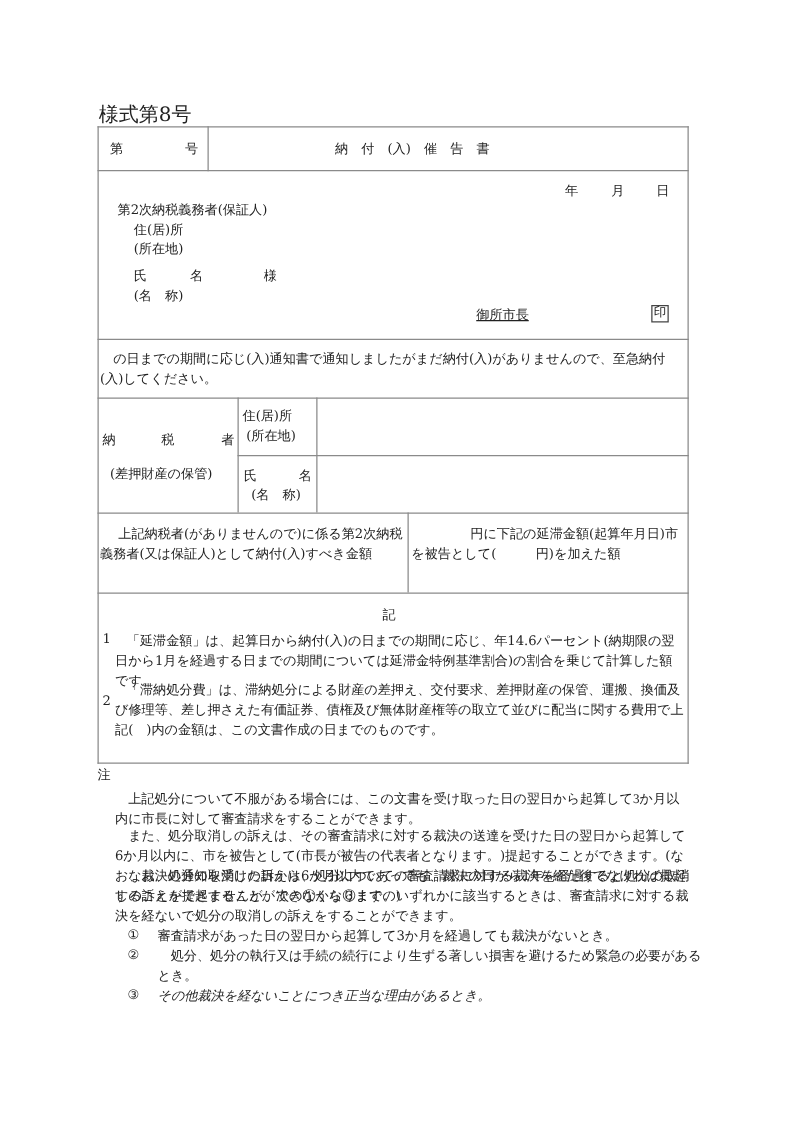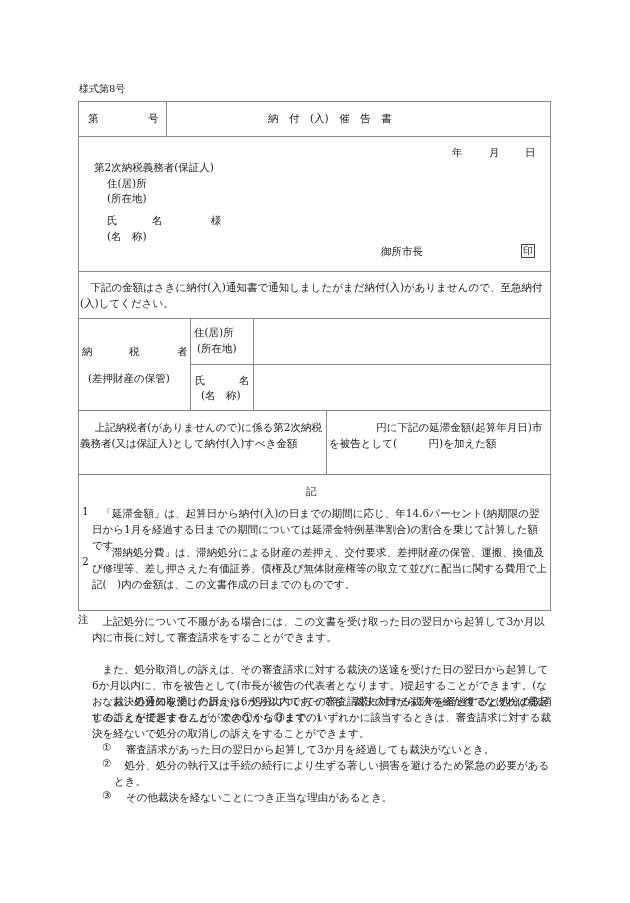--- a/index.html
+++ b/index.html
@@ -2,21 +2,21 @@
 <html><head>
 <meta charset="utf-8">
 <style>
   html, body { margin:0; padding:0; background:#ffffff; }
   body { width:630px; height:903px; position:relative; overflow:hidden;
     font-family: "DejaVu Serif", "Liberation Serif", serif; color:#222; font-size:10.5px; }
   .abs { position:absolute; white-space:nowrap; }
   .ln { position:absolute; background:#8a8a8a; }
   .h { height:1px; }
   .v { width:1px; }
-  .form-no { left:79px; top:82px; font-size:10px; }
+  .form-no { left:79px; top:82px; font-size:16px; }
   .seal { border:1px solid #444; padding:0 1px; font-size:10px; line-height:12px; }
   .para { position:absolute; white-space:normal; line-height:16px; }
 </style>
 </head>
 <body>
 
 <div class="abs form-no">様式第8号</div>
 
 <div>
   <div class="ln h" style="left:78px;top:101px;width:473px;"></div>
@@ -42,24 +42,24 @@
 <div class="abs" style="left:452px;top:146px;">年</div>
 <div class="abs" style="left:489px;top:146px;">月</div>
 <div class="abs" style="left:525px;top:146px;">日</div>
 <div class="abs" style="left:94px;top:161px;">第2次納税義務者(保証人)</div>
 <div class="abs" style="left:107px;top:177px;">住(居)所</div>
 <div class="abs" style="left:107px;top:192px;">(所在地)</div>
 <div class="abs" style="left:107px;top:214px;">氏</div>
 <div class="abs" style="left:152px;top:214px;">名</div>
 <div class="abs" style="left:211px;top:214px;">様</div>
 <div class="abs" style="left:107px;top:230px;">(名　称)</div>
-<div class="abs" style="left:381px;top:245px;">御所市長</div>
+<div class="abs" style="left:381px;top:245px;text-decoration:underline;">御所市長</div>
 <div class="abs seal" style="left:521px;top:244px;">印</div>
 
-<div class="para" style="left:80px;top:279px;width:468px;text-indent:1em;">下記の金額はさきに納付(入)通知書で通知しましたがまだ納付(入)がありませんので、至急納付(入)してください。</div>
+<div class="para" style="left:80px;top:279px;width:468px;text-indent:1em;">の日までの期間に応じ(入)通知書で通知しましたがまだ納付(入)がありませんので、至急納付(入)してください。</div>
 
 <div class="abs" style="left:82px;top:345px;">納</div>
 <div class="abs" style="left:129px;top:345px;">税</div>
 <div class="abs" style="left:177px;top:345px;">者</div>
 <div class="abs" style="left:88px;top:372px;">(差押財産の保管)</div>
 <div class="abs" style="left:194px;top:326px;">住(居)所</div>
 <div class="abs" style="left:197px;top:342px;">(所在地)</div>
 <div class="abs" style="left:195px;top:374px;">氏</div>
 <div class="abs" style="left:239px;top:374px;">名</div>
 <div class="abs" style="left:201px;top:389px;">(名　称)</div>
@@ -69,21 +69,21 @@
 <div class="para" style="left:80px;top:419px;width:244px;text-indent:1.4em;">上記納税者(がありませんので)に係る第2次納税義務者(又は保証人)として納付(入)すべき金額</div>
 <div class="para" style="left:329px;top:419px;width:218px;text-indent:4.5em;">円に下記の延滞金額(起算年月日)市を被告として(　　　円)を加えた額</div>
 
 <div class="abs" style="left:306px;top:485px;">記</div>
 <div class="abs" style="left:82px;top:505px;">1</div>
 <div class="para" style="left:92px;top:505px;width:455px;text-indent:0.9em;">「延滞金額」は、起算日から納付(入)の日までの期間に応じ、年14.6パーセント(納期限の翌日から1月を経過する日までの期間については延滞金特例基準割合)の割合を乗じて計算した額です。</div>
 <div class="abs" style="left:82px;top:555px;">2</div>
 <div class="para" style="left:92px;top:544px;width:455px;text-indent:0.9em;">「滞納処分費」は、滞納処分による財産の差押え、交付要求、差押財産の保管、運搬、換価及び修理等、差し押さえた有価証券、債権及び無体財産権等の取立て並びに配当に関する費用で上記(　)内の金額は、この文書作成の日までのものです。</div>
 
 <div class="abs" style="left:78px;top:613px;">注</div>
-<div class="para" style="left:92px;top:613px;width:460px;text-indent:1em;">上記処分について不服がある場合には、この文書を受け取った日の翌日から起算して3か月以内に市長に対して審査請求をすることができます。</div>
+<div class="para" style="left:92px;top:632px;width:460px;text-indent:1em;font-family:Liberation Serif, serif;">上記処分について不服がある場合には、この文書を受け取った日の翌日から起算して3か月以内に市長に対して審査請求をすることができます。</div>
 <div class="para" style="left:92px;top:616px;width:460px;text-indent:1em;margin-top:45px;">また、処分取消しの訴えは、その審査請求に対する裁決の送達を受けた日の翌日から起算して6か月以内に、市を被告として(市長が被告の代表者となります。)提起することができます。(なお、裁決の通知を受けた日から6か月以内であっても、裁決の日から1年を経過すると処分の取消しの訴えを提起することができなくなります。)</div>
 <div class="para" style="left:92px;top:693px;width:460px;text-indent:1em;">なお、処分の取消しの訴えは、処分についての審査請求に対する裁決を経た後でなければ提起することができませんが、次の①から③までのいずれかに該当するときは、審査請求に対する裁決を経ないで処分の取消しの訴えをすることができます。</div>
 <div class="abs" style="left:102px;top:741px;">①</div>
 <div class="para" style="left:126px;top:741px;width:426px;">審査請求があった日の翌日から起算して3か月を経過しても裁決がないとき。</div>
 <div class="abs" style="left:102px;top:757px;">②</div>
-<div class="para" style="left:114px;top:757px;width:438px;text-indent:1em;">処分、処分の執行又は手続の続行により生ずる著しい損害を避けるため緊急の必要があるとき。</div>
+<div class="para" style="left:126px;top:757px;width:438px;text-indent:1em;">処分、処分の執行又は手続の続行により生ずる著しい損害を避けるため緊急の必要があるとき。</div>
 <div class="abs" style="left:102px;top:789px;">③</div>
-<div class="para" style="left:126px;top:789px;width:426px;">その他裁決を経ないことにつき正当な理由があるとき。</div>
+<div class="para" style="left:126px;top:789px;width:426px;font-style:italic;">その他裁決を経ないことにつき正当な理由があるとき。</div>
 
 </body></html>

